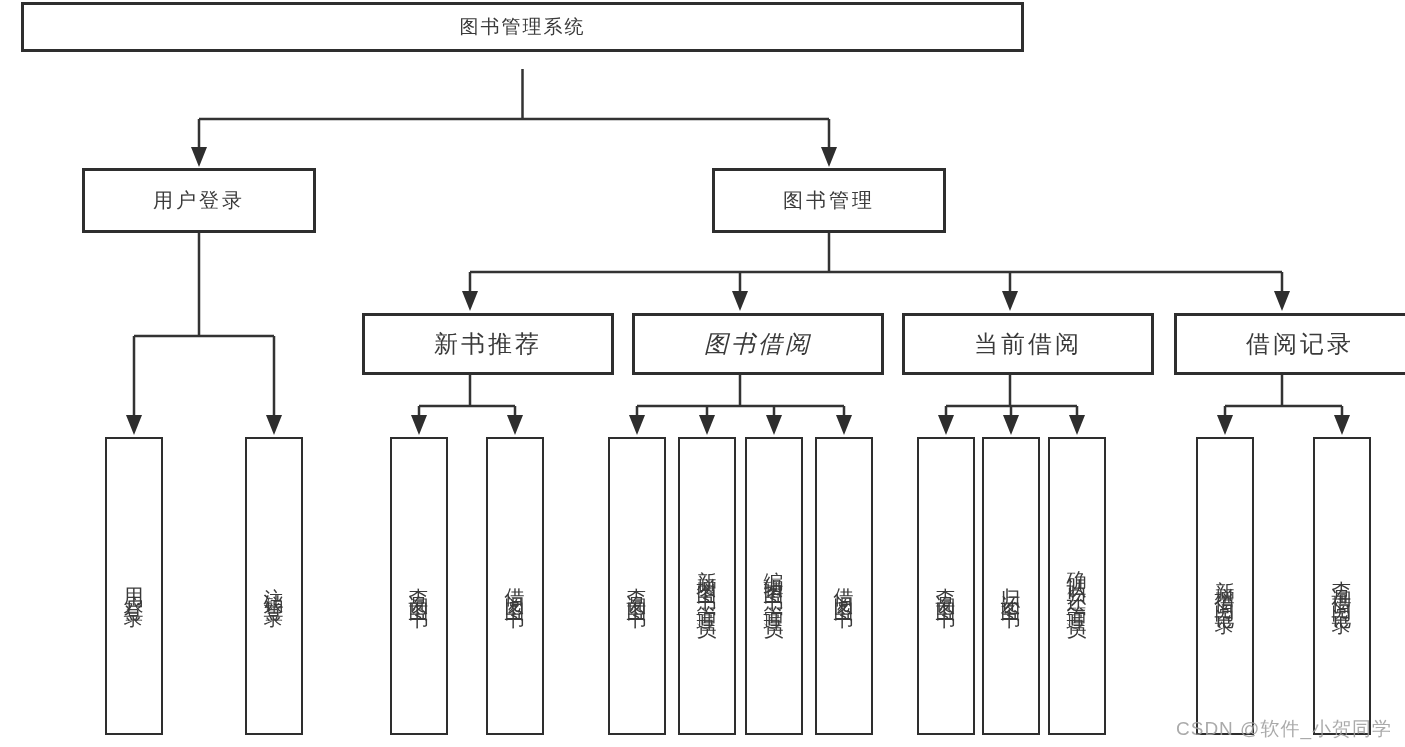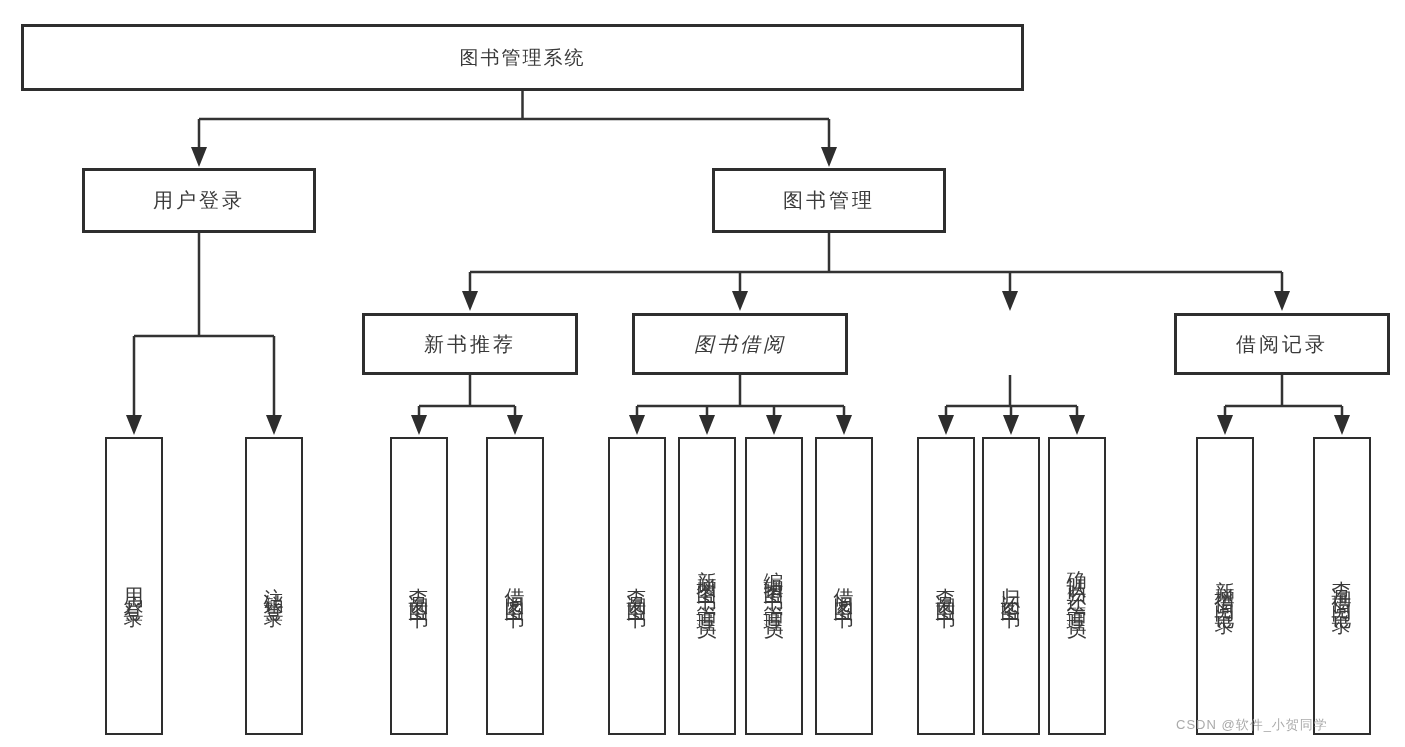--- a/index.html
+++ b/index.html
@@ -28,45 +28,45 @@
     background: #ffffff;
     border: 3px solid #2e2e2e;
     box-sizing: border-box;
     display: flex;
     align-items: center;
     justify-content: center;
     color: #3a3a3a;
     text-align: center;
   }
   .root {
-    left: 21px; top: 24px; width: 1003px; height: 67px;
+    left: 21px; top: 2px; width: 1003px; height: 50px;
     font-size: 19px; letter-spacing: 2px;
   }
   .lvl2 {
     width: 234px; height: 65px; top: 168px;
     font-size: 20px; letter-spacing: 3px;
   }
   .lvl3 {
-    width: 216px; height: 62px; top: 313px;
-    font-size: 20px; letter-spacing: 3px;
+    width: 252px; height: 62px; top: 313px;
+    font-size: 24px; letter-spacing: 3px;
   }
   .leaf {
     width: 58px; height: 298px; top: 437px;
     border-width: 2.5px;
     writing-mode: vertical-rl;
     text-orientation: mixed;
     font-size: 20px;
     letter-spacing: 7px;
     line-height: 1;
   }
   .watermark {
     position: absolute;
     left: 1176px;
     top: 716px;
-    font-size: 13px;
+    font-size: 19px;
     color: rgba(158, 158, 158, 0.88);
     letter-spacing: 1px;
     white-space: nowrap;
     z-index: 10;
   }
   .line { stroke: #333333; stroke-width: 2.5; fill: none; }
   .arrow { fill: #2e2e2e; stroke: none; }
 </style>
 </head>
 <body>
@@ -109,20 +109,21 @@
     <polygon class="arrow" points="1334,415 1350,415 1342,435"></polygon>
   </svg>
 
   <div class="box root">图书管理系统</div>
 
   <div class="box lvl2" style="left:82px;">用户登录</div>
   <div class="box lvl2" style="left:712px;text-align:right;">图书管理</div>
 
   <div class="box lvl3" style="left:362px;">新书推荐</div>
   <div class="box lvl3" style="left:632px;font-style:italic;">图书借阅</div>
+  <div class="box lvl3" style="left:902px;">当前借阅</div>
   <div class="box lvl3" style="left:1174px;">借阅记录</div>
 
   <div class="box leaf" style="left:105px;">用户登录</div>
   <div class="box leaf" style="left:245px;">注销登录</div>
 
   <div class="box leaf" style="left:390px;">查询图书</div>
   <div class="box leaf" style="left:486px;">借阅图书</div>
 
   <div class="box leaf" style="left:608px;">查询图书</div>
   <div class="box leaf" style="left:678px;">新增图书（管理员）</div>

